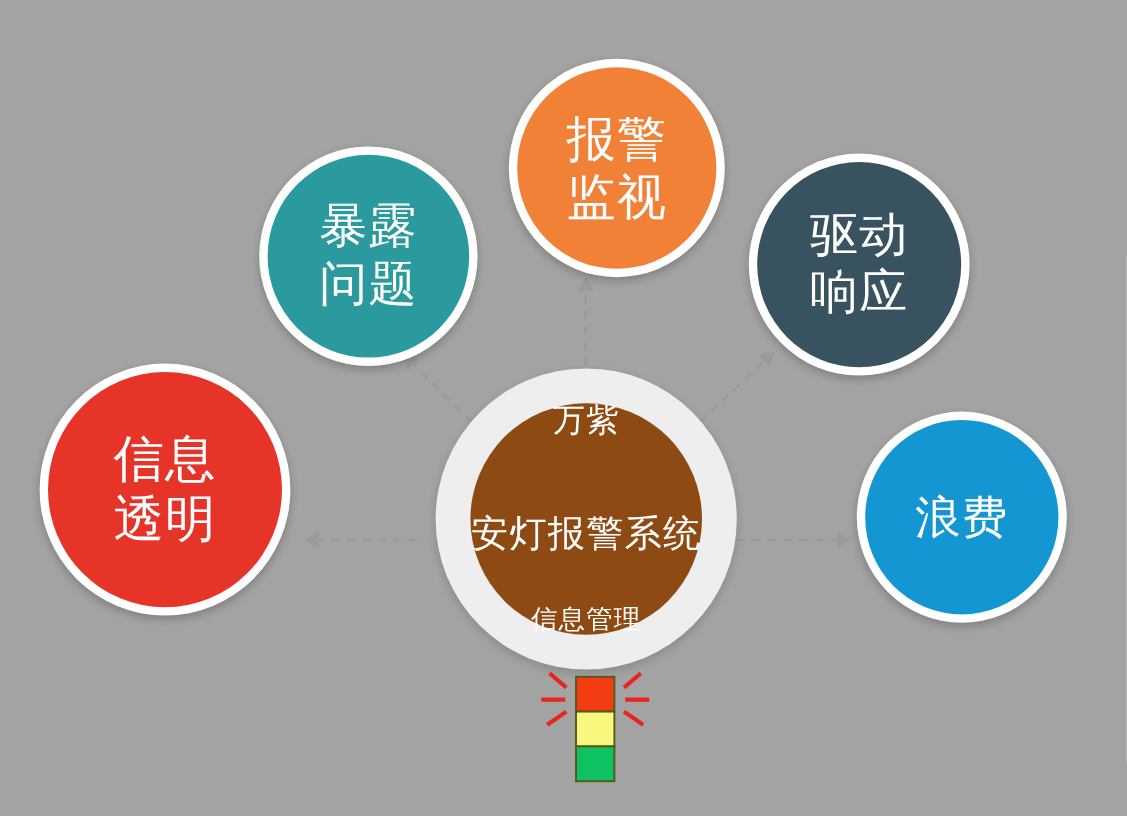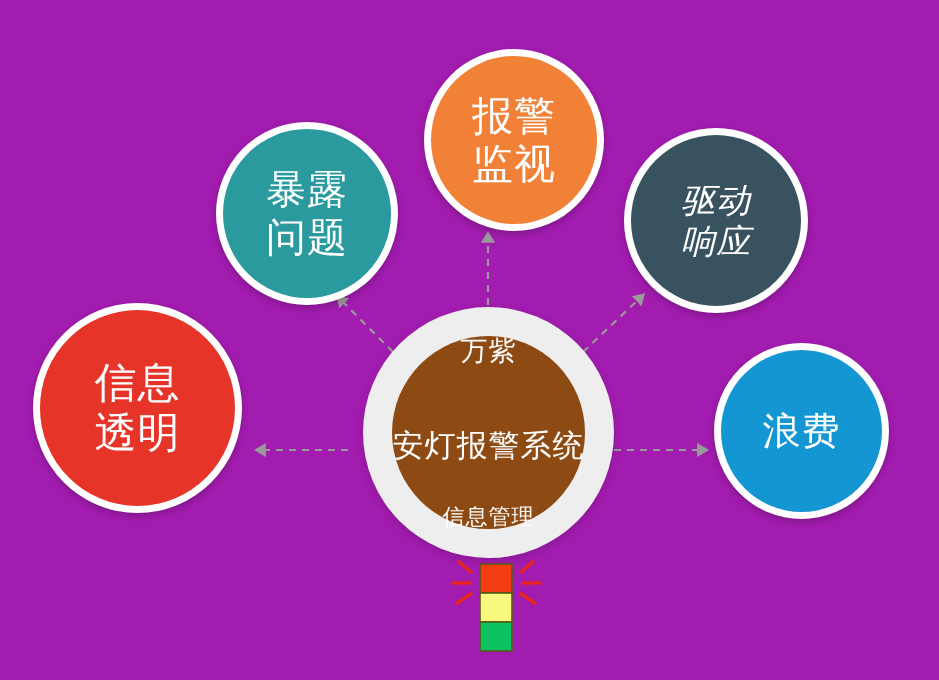--- a/index.html
+++ b/index.html
@@ -58,21 +58,21 @@
 
   
   #node-alarm        { left: 424px; top: 49px;  width: 180px; height: 182px; }
   #node-expose       { left: 216px; top: 122px; width: 182px; height: 183px; }
   #node-drive        { left: 624px; top: 128px; width: 184px; height: 185px; }
   #node-transparency { left: 33px;  top: 303px; width: 209px; height: 210px; }
   #node-waste        { left: 714px; top: 343px; width: 175px; height: 176px; }
 
   #node-alarm .line        { font-size: 41px; }
   #node-expose .line       { font-size: 40px; }
-  #node-drive .line        { font-size: 34px; font-style: italic; }
+  #node-drive .line        { font-size: 40px; }
   #node-transparency .line { font-size: 42px; }
   #node-waste .line        { font-size: 38px; }
 
   
   #hub-ring {
     position: absolute;
     left: 363px; top: 307px;
     width: 251px; height: 251px;
     border-radius: 50%;
     background: #eeeeee;
@@ -106,21 +106,21 @@
   #andon {
     position: absolute;
     left: 441px; top: 548px;
     width: 110px; height: 105px;
     z-index: 4;
   }
 </style>
 </head>
 <body>
 
-<div id="canvas" style="background: #a21caf;">
+<div id="canvas" style="background: #a3a3a3;">
 
   <svg id="arrows" viewBox="0 0 939 680" width="939" height="680">
     <defs>
       <marker id="ah" markerWidth="9" markerHeight="9" refX="2.2" refY="3.2" orient="auto" markerUnits="strokeWidth">
         <path d="M0,0 L0,6.4 L5.4,3.2 z" fill="#9a9a9a"></path>
       </marker>
     </defs>
 
     <g stroke="#9a9a9a" stroke-width="2.2" stroke-dasharray="7,6" fill="none">
       <line x1="488" y1="318" x2="488" y2="238" marker-end="url(#ah)"></line>

